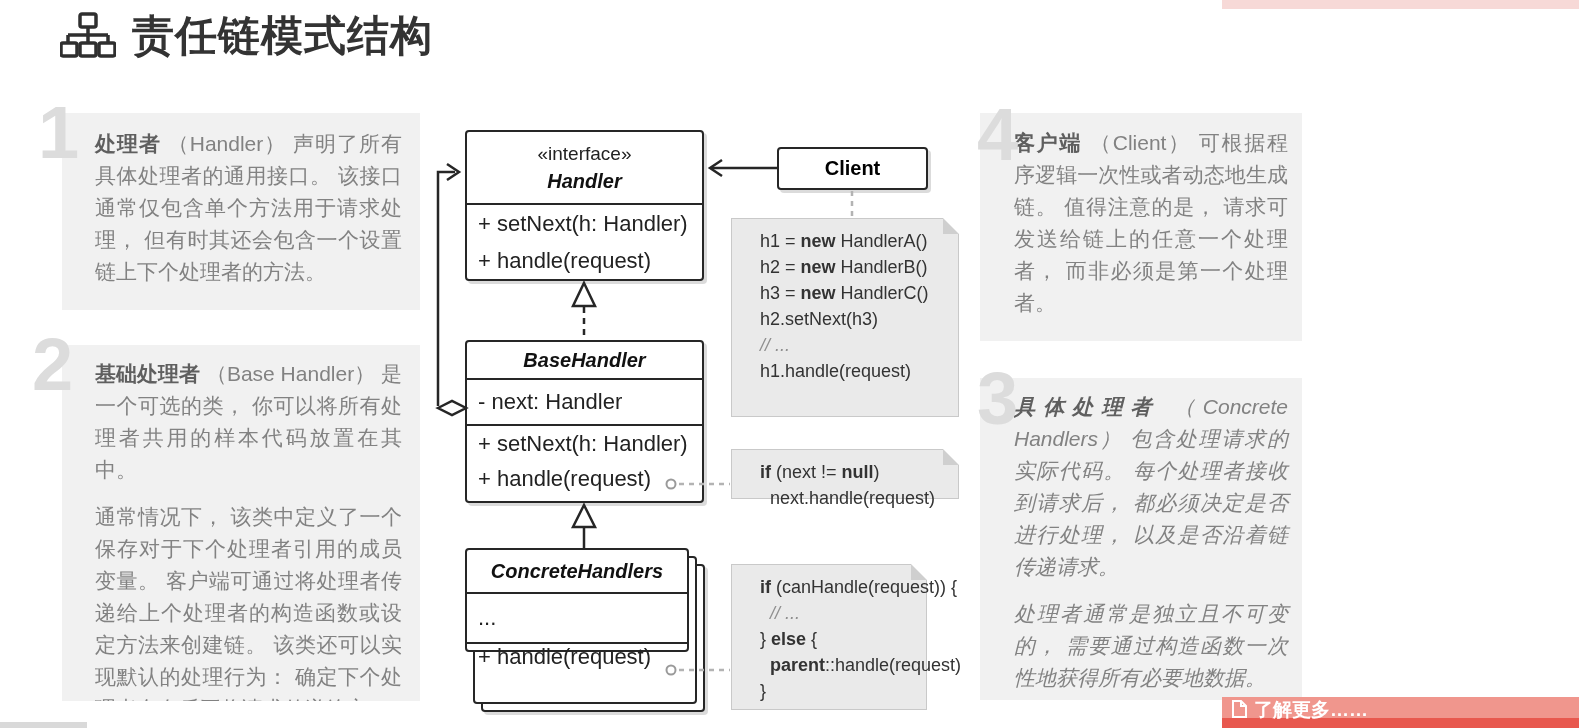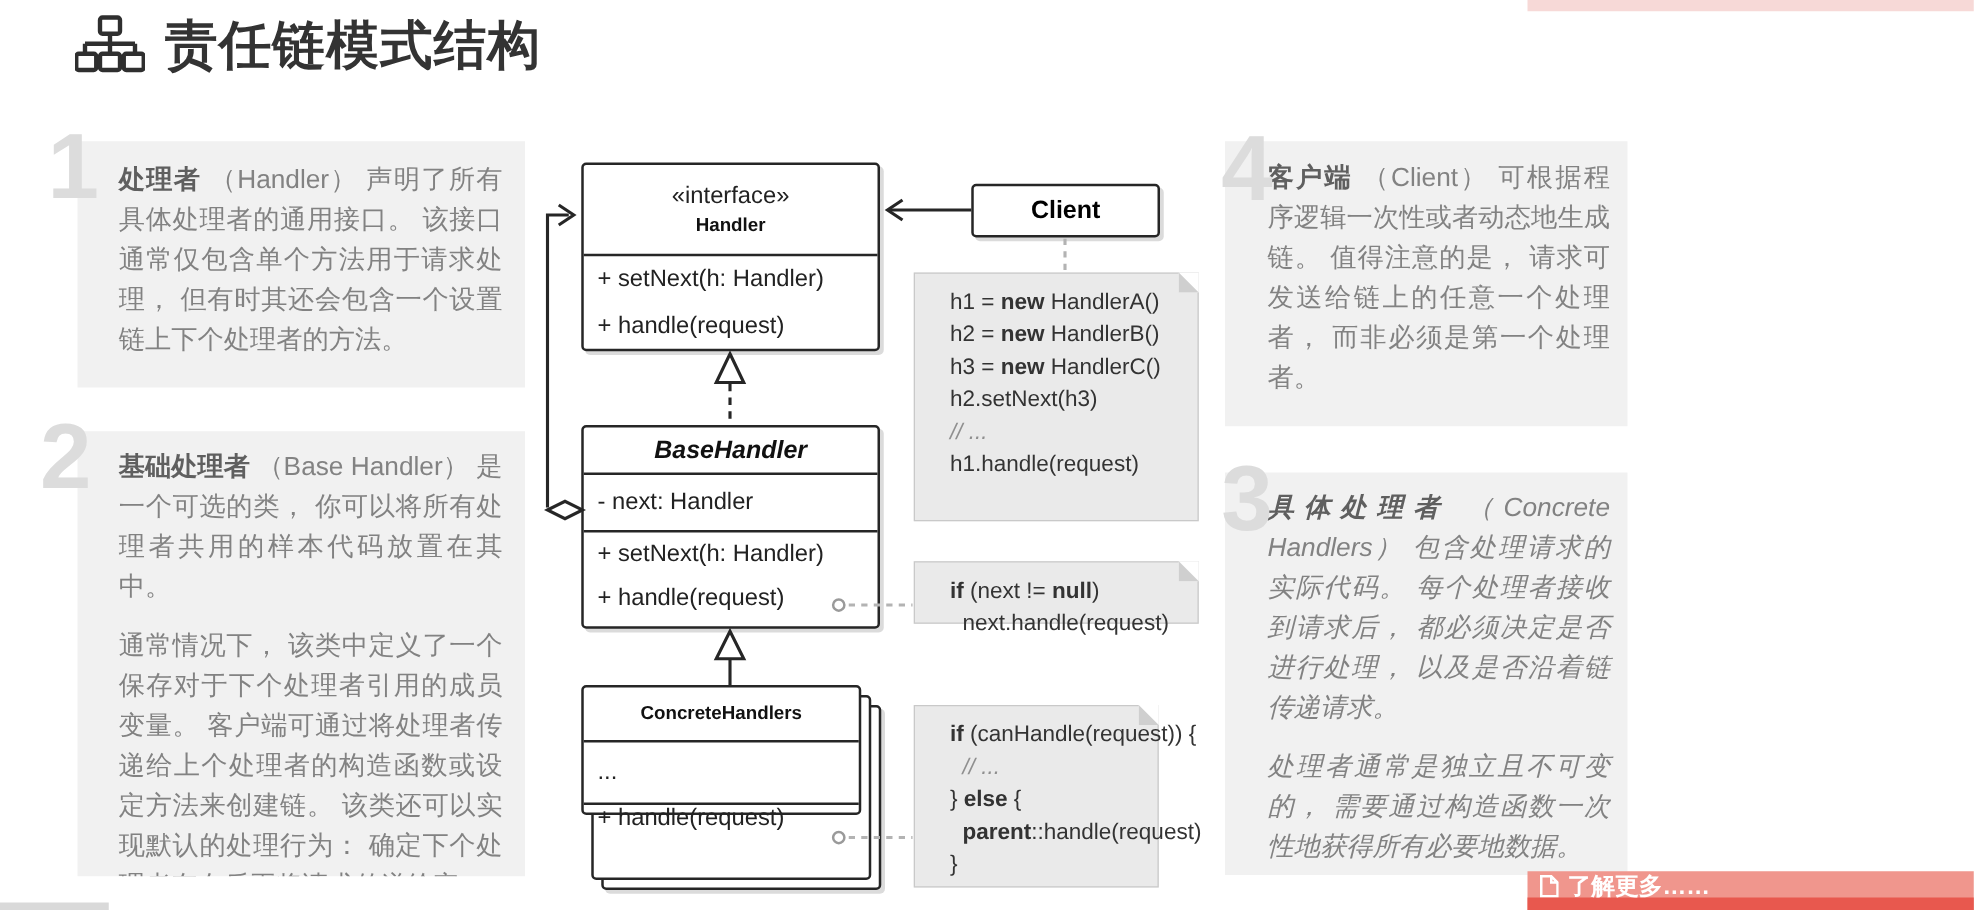--- a/index.html
+++ b/index.html
@@ -39,22 +39,22 @@
   
   .uml{
     position:absolute;background:#fff;border:2px solid var(--ink);border-radius:4px;
     box-shadow:3px 3px 0 rgba(0,0,0,.14);z-index:6;display:flex;flex-direction:column;
   }
   .uml .hdr{
     display:flex;flex-direction:column;justify-content:center;align-items:center;
     border-bottom:2px solid var(--ink);flex:0 0 auto;
   }
   .uml .hdr .stereo{font-size:19px;color:#222;line-height:1.4;}
-  .uml .hdr .cname{font-size:15px;font-weight:bold;color:#111;line-height:1.3;}
-  .uml .row{font-size:19px;color:#222;padding:0 11px;display:flex;align-items:center;flex:0 0 auto;}
+  .uml .hdr .cname{font-size:20px;font-weight:bold;color:#111;line-height:1.3;font-style:italic;}
+  .uml .row{font-size:22px;color:#222;padding:0 11px;display:flex;align-items:center;flex:0 0 auto;}
   #handler-box{left:465px;top:130px;width:239px;height:151px;}
   #handler-box .hdr{height:73px;}
   #handler-box .row{height:37px;}
   #client-box{left:777px;top:147px;width:151px;height:43px;justify-content:center;}
   #client-box .cname{font-size:20px;font-weight:bold;text-align:center;line-height:39px;}
   #base-box{left:465px;top:340px;width:239px;height:163px;}
   #base-box .hdr{height:38px;}
   #base-box .hdr .cname{font-style:italic;font-size:20px;}
   #base-box .fieldrow{height:46px;border-bottom:2px solid var(--ink);}
   #base-box .row.m{height:35px;}

